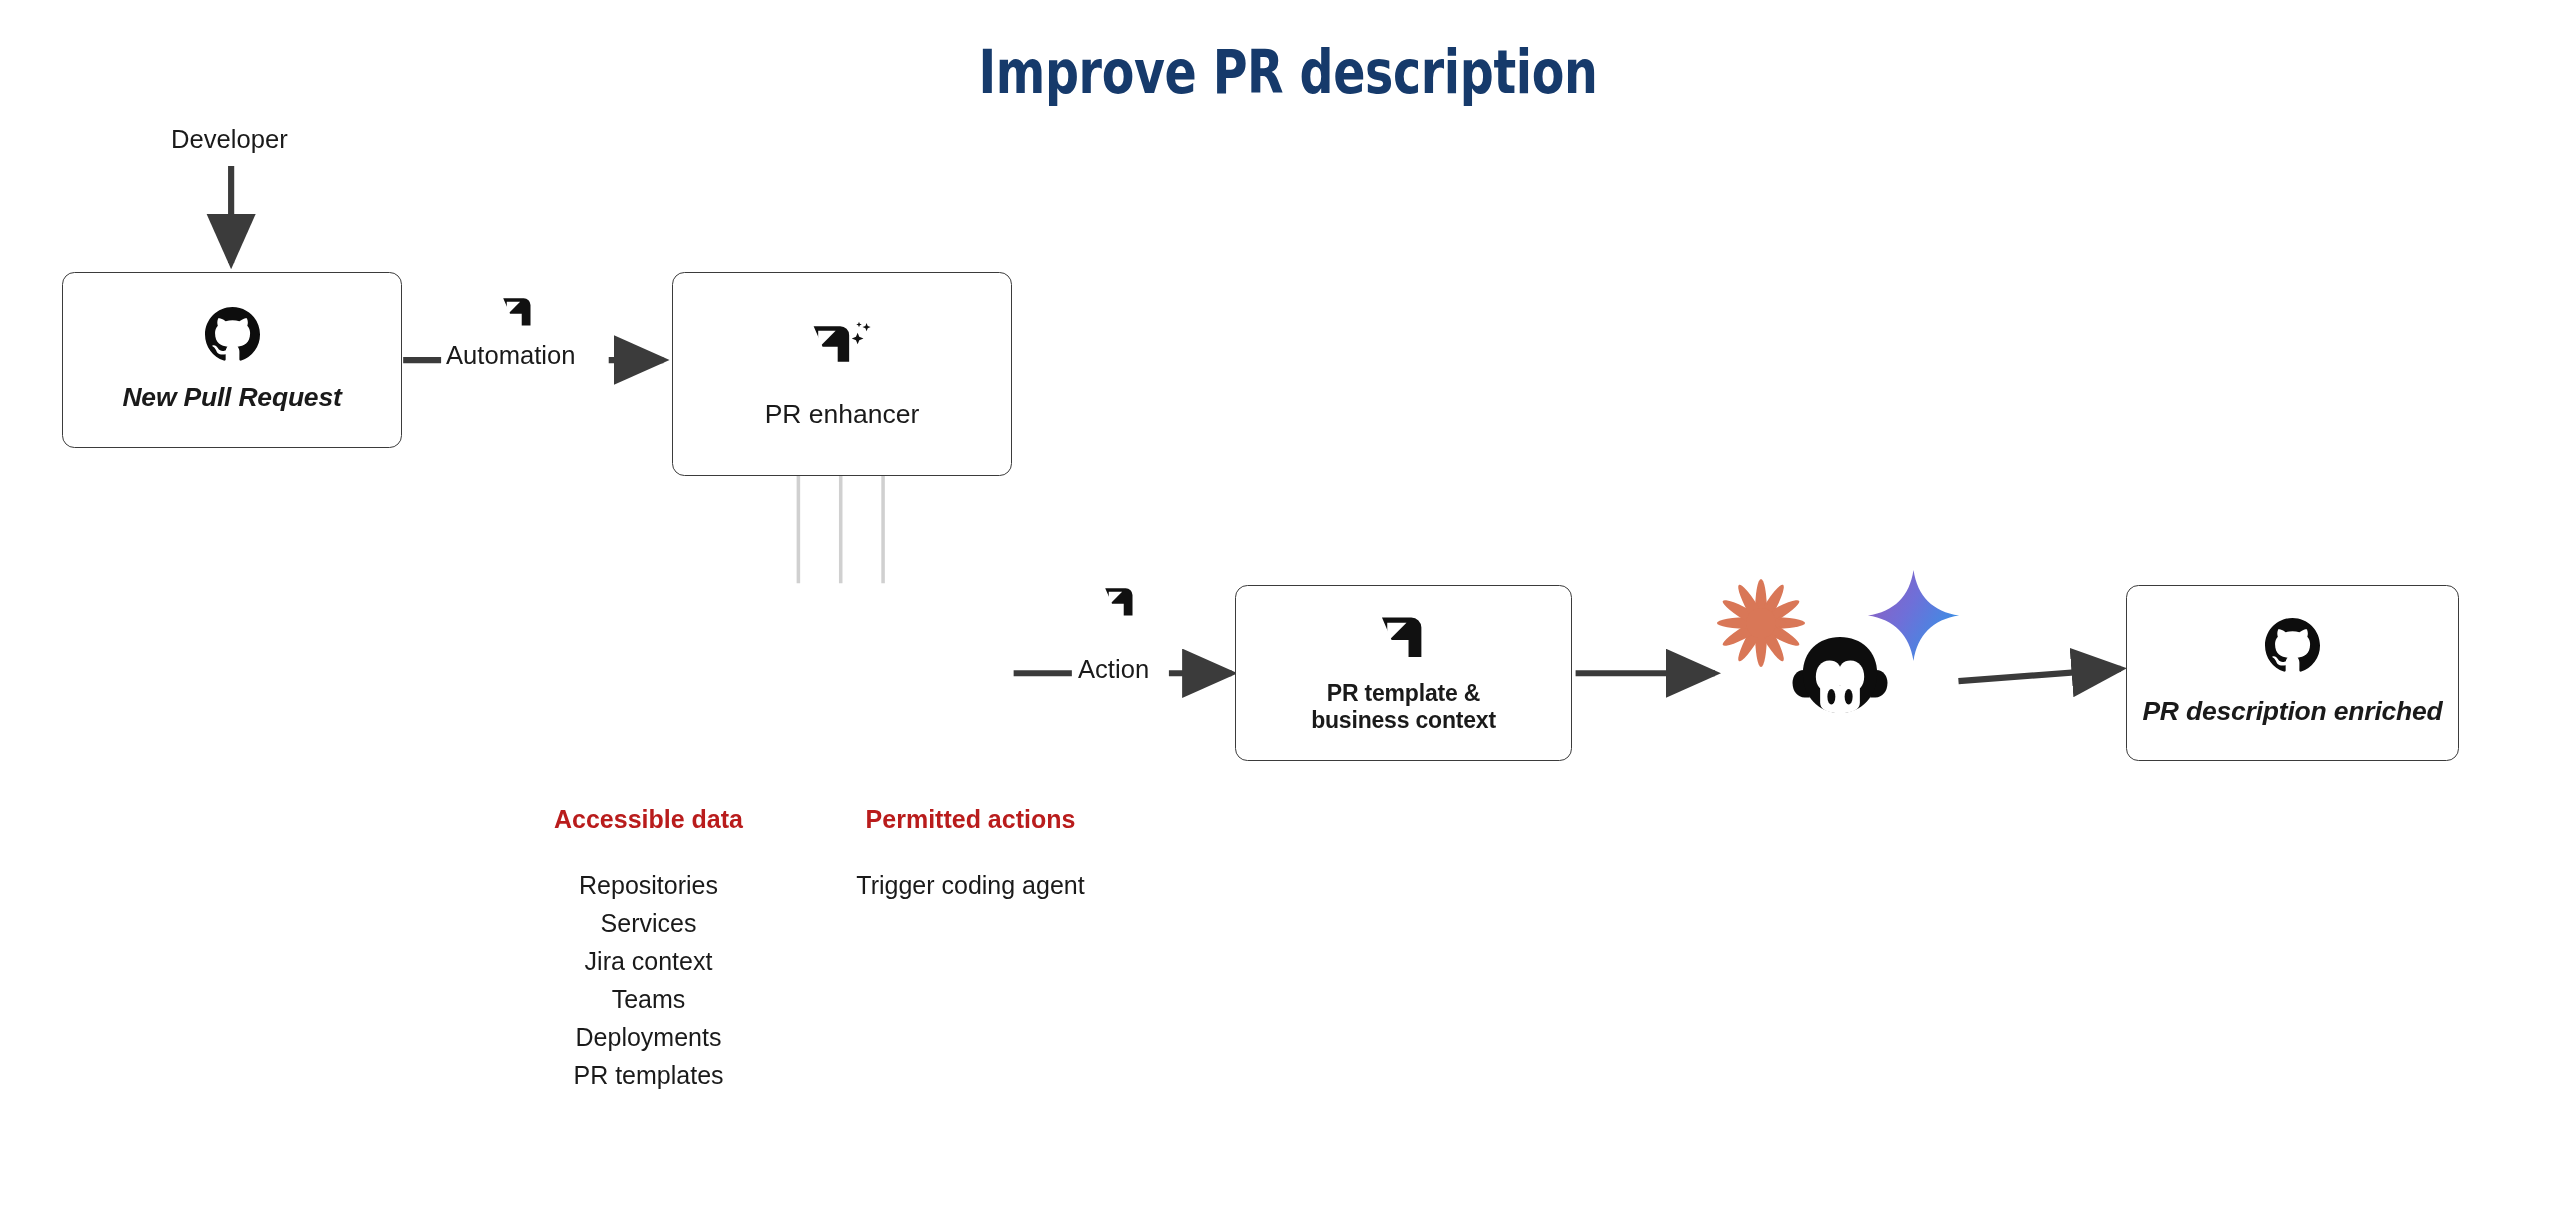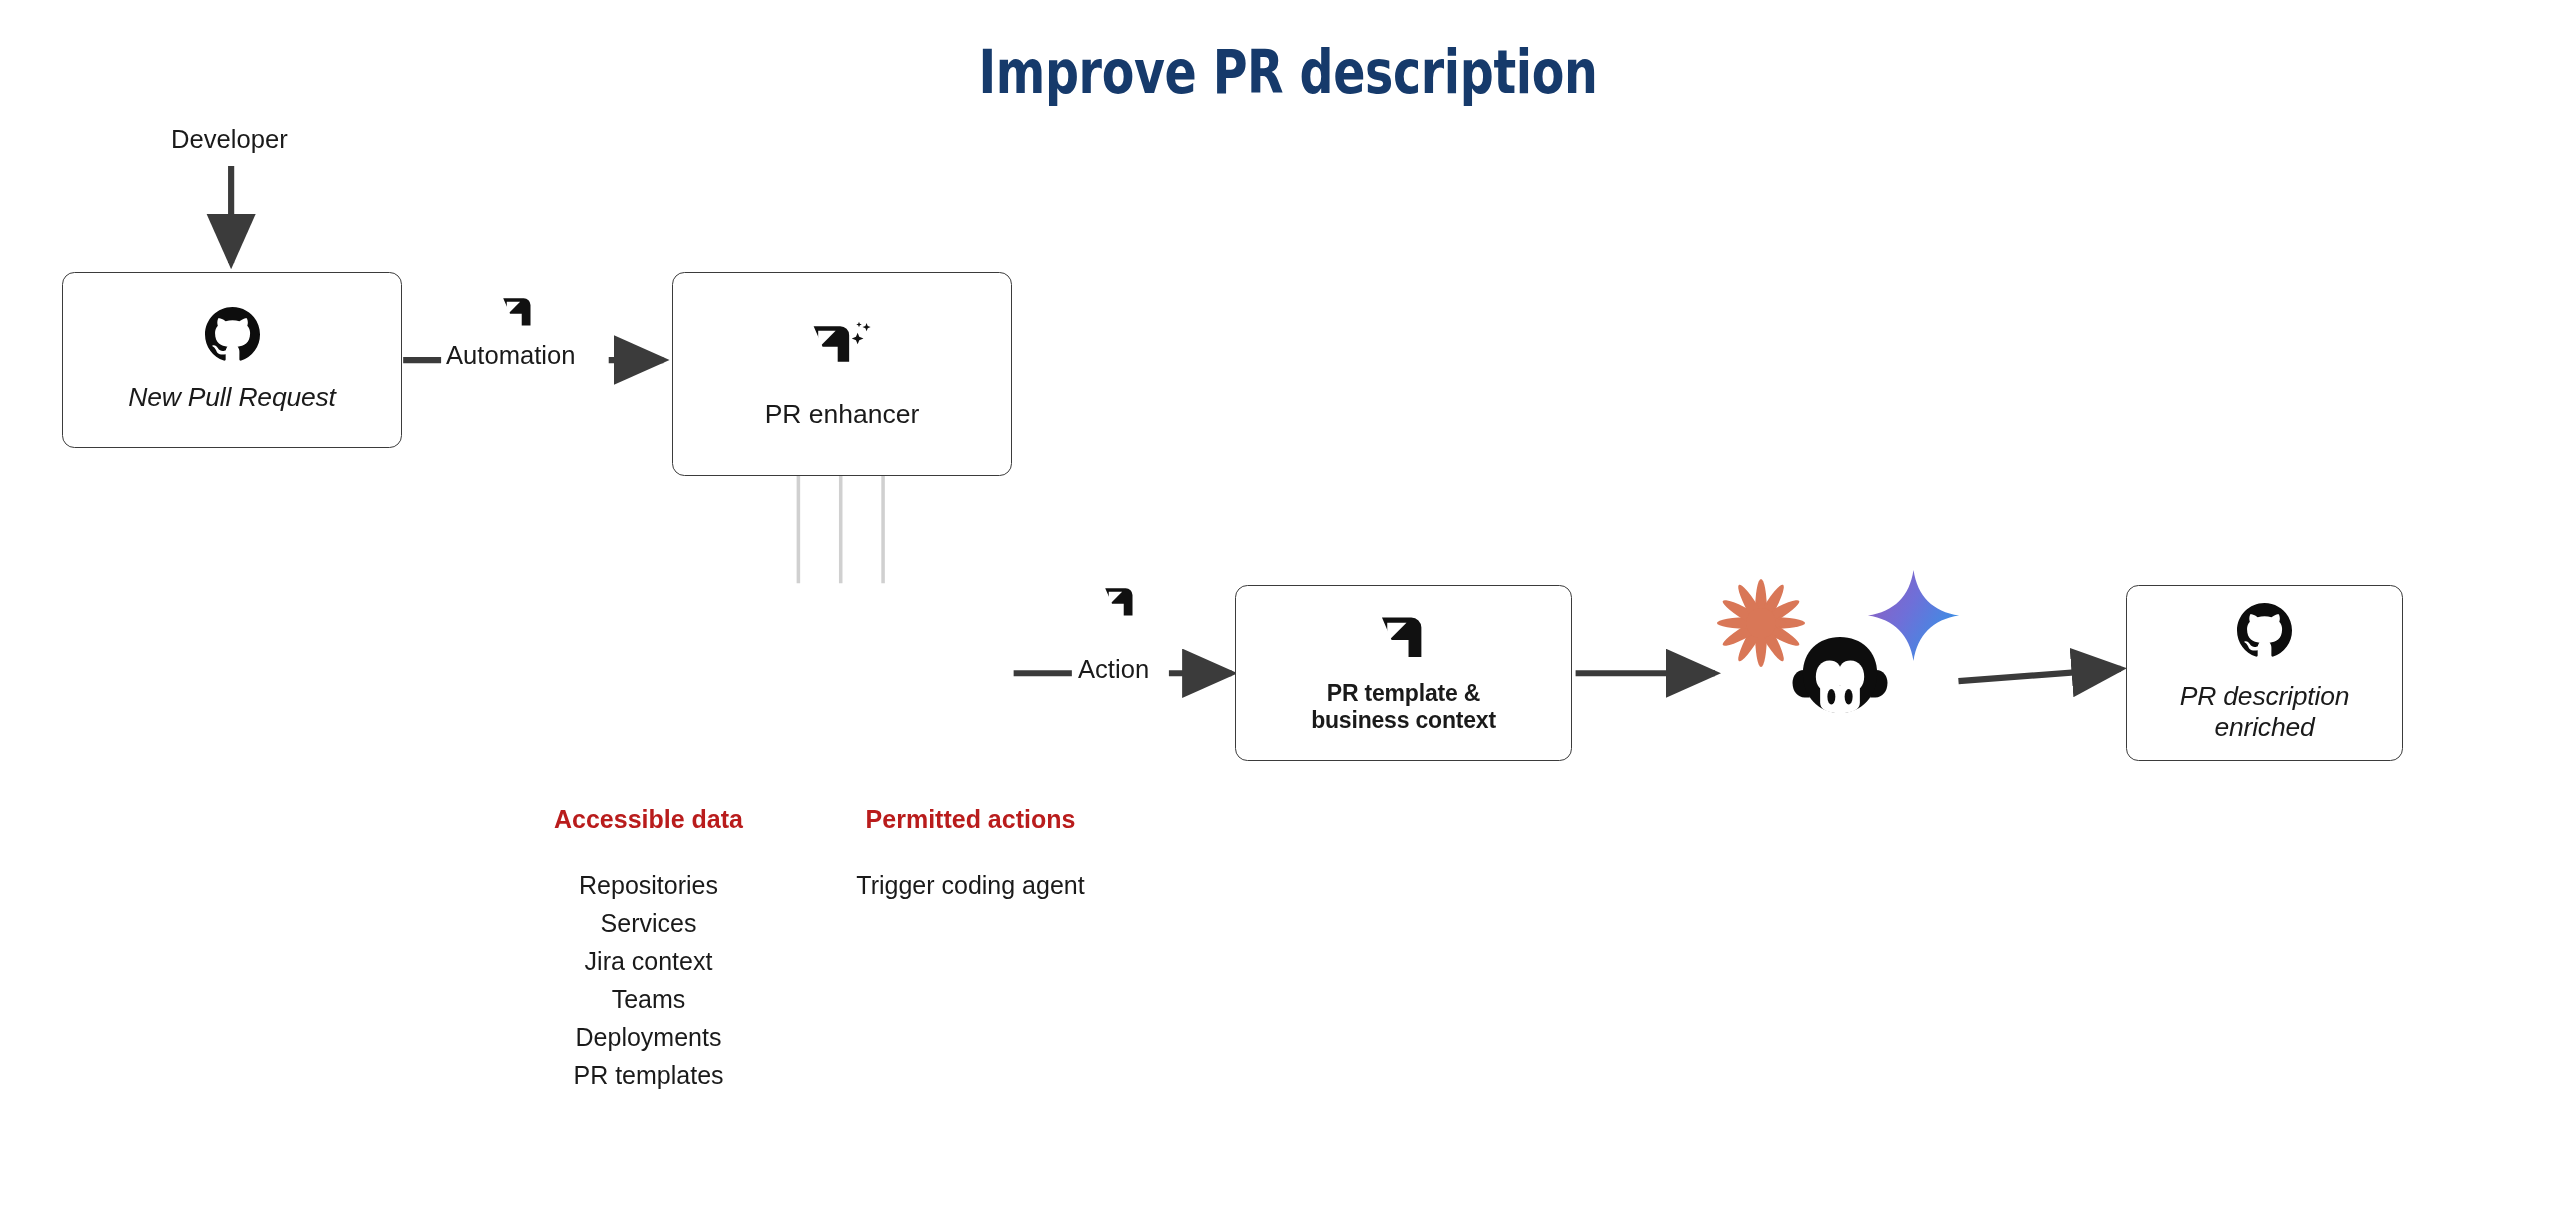--- a/index.html
+++ b/index.html
@@ -59,21 +59,21 @@
     align-items: center;
     justify-content: center;
   }
   .node .node-label {
     text-align: center;
     line-height: 1.18;
     color: #1a1a1a;
   }
 
   .label-bold-italic {
-    font-weight: 400;
+    font-weight: 700;
     font-style: italic;
     font-size: 26.5px;
     letter-spacing: -0.2px;
   }
   .label-regular {
     font-weight: 400;
     font-size: 26.5px;
   }
   .label-bold-lg {
     font-weight: 700;
@@ -92,21 +92,21 @@
 
   #node-pr-enhancer  { left: 672px;  top: 272px;  width: 340px;  height: 204px; }
   #node-pr-enhancer .node-icon { margin-bottom: 26.5px; }
 
   #node-context-lake { left: 668px;  top: 585px;  width: 344px;  height: 176px; }
   #node-context-lake .node-icon { margin-bottom: 16px; }
 
   #node-pr-template  { left: 1235px; top: 585px;  width: 337px;  height: 176px; }
   #node-pr-template .node-icon { margin-bottom: 12.4px; }
 
-  #node-pr-enriched  { left: 2126px; top: 585px;  width: 277px;  height: 176px; }
+  #node-pr-enriched  { left: 2126px; top: 585px;  width: 333px;  height: 176px; }
   #node-pr-enriched .node-icon { margin-bottom: 23px; }
 
   
   .edge-label {
     position: absolute;
     font-size: 25.6px;
     font-weight: 400;
     color: #1a1a1a;
     white-space: nowrap;
   }

